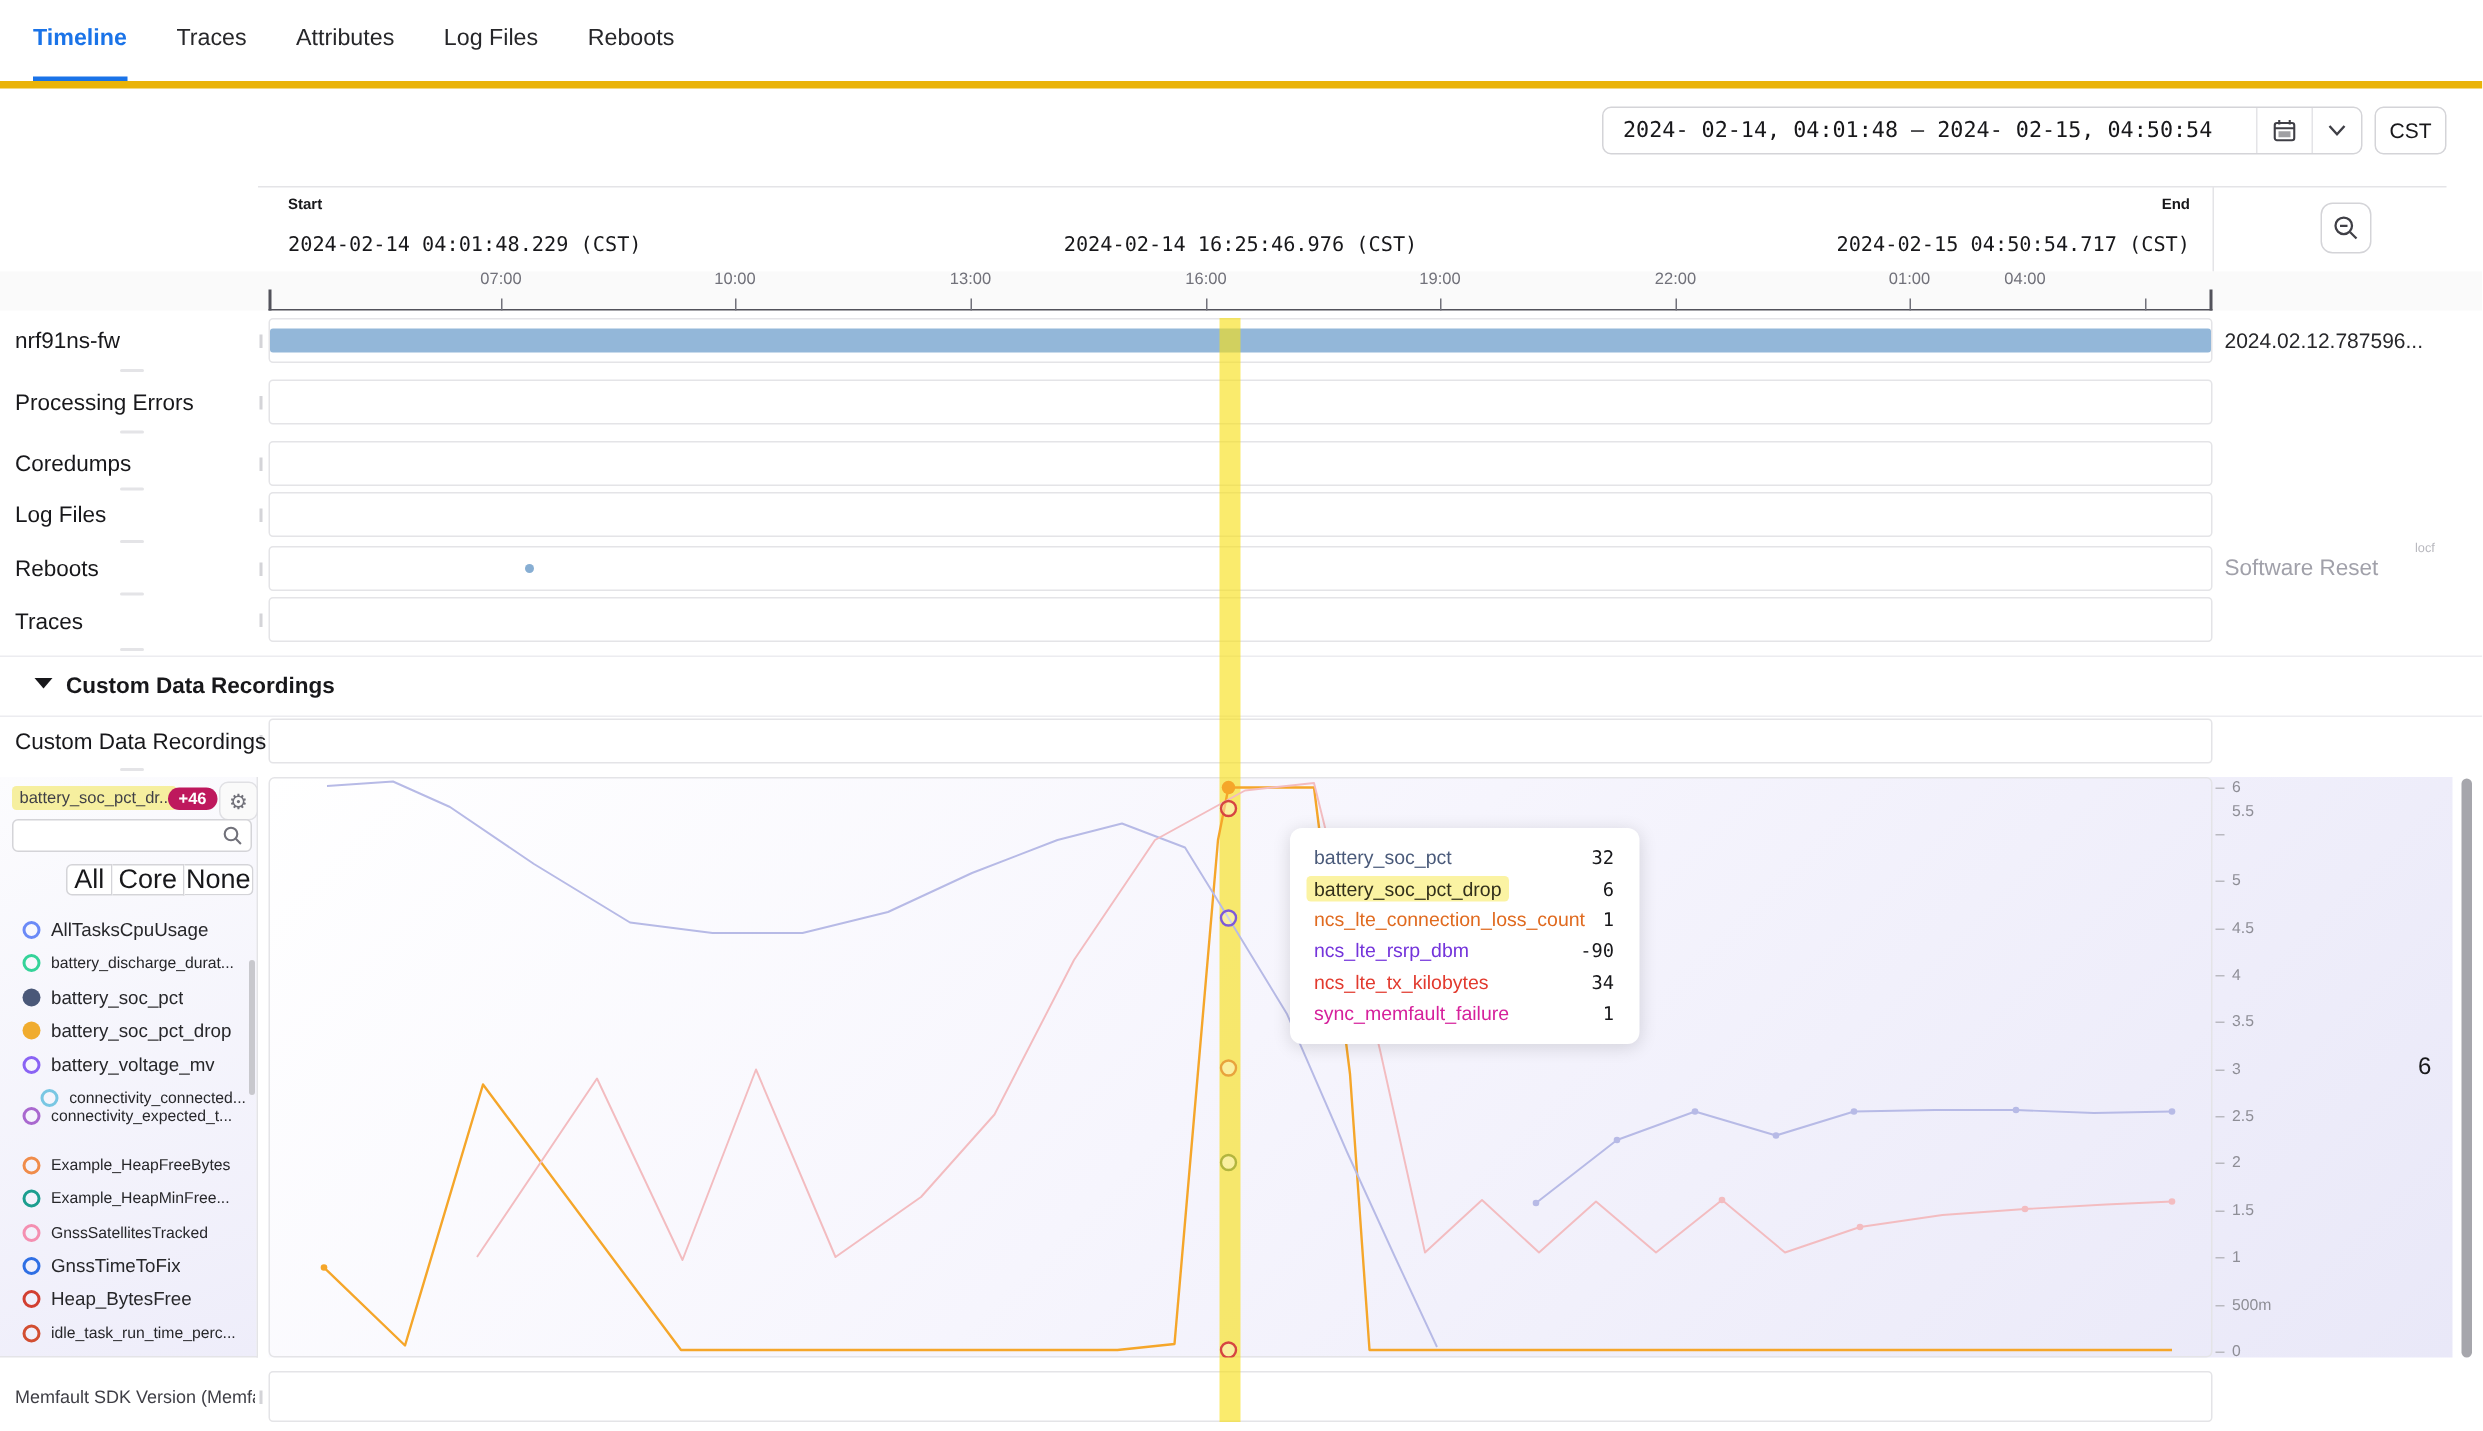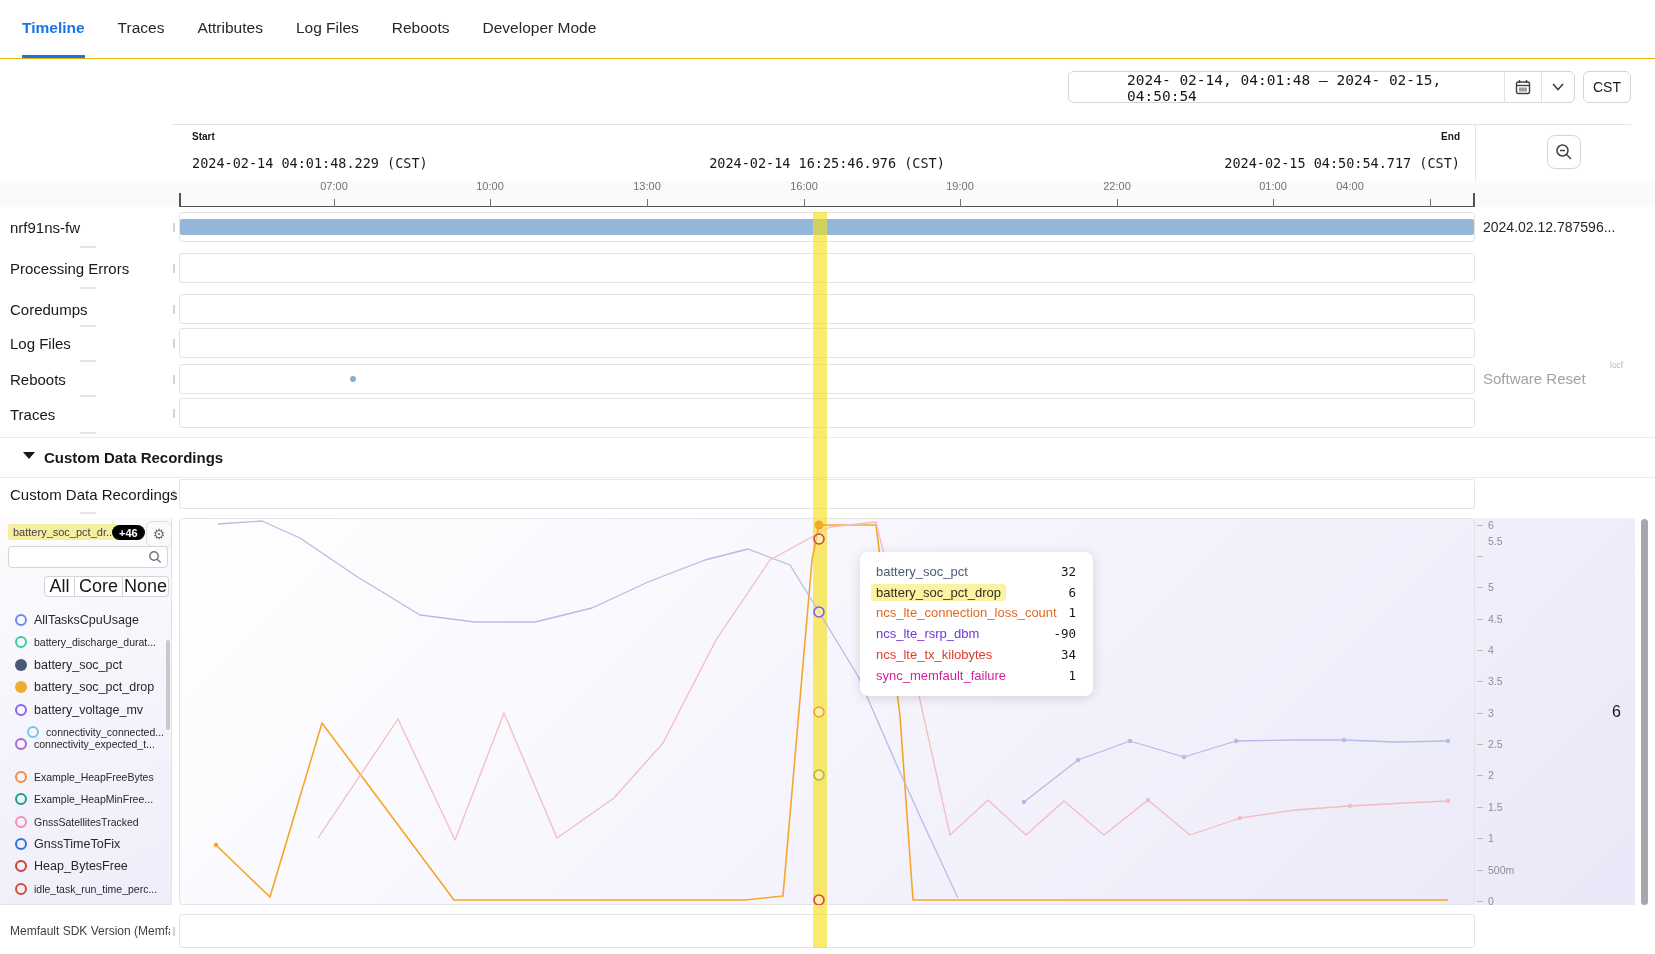--- a/index.html
+++ b/index.html
@@ -2,27 +2,27 @@
 <html><head>
 <meta charset="utf-8">
 <style>
   html,body{margin:0;padding:0;background:#fff;}
   #app{position:relative;width:1655px;height:954px;background:#fff;overflow:hidden;
        font-family:"Liberation Sans",sans-serif;color:#18181b;}
   .mono{font-family:"DejaVu Sans Mono",monospace;}
 
   
   #tabbar{position:absolute;left:0;top:0;width:1655px;height:59px;display:flex;align-items:stretch;
-          gap:33px;padding-left:22px;box-sizing:border-box;border-bottom:1px solid #eab308;background:#fff;}
+          gap:33px;padding-left:22px;box-sizing:border-box;border-bottom:5px solid #eab308;background:#fff;}
   .tab{display:flex;align-items:center;font-size:15.5px;color:#27272a;border-bottom:3px solid transparent;cursor:pointer;}
   .tab.active{color:#1a73e8;font-weight:700;border-bottom-color:#1a73e8;}
 
   
   .ctl{position:absolute;box-sizing:border-box;border:1px solid #d4d4d8;border-radius:6px;background:#fff;}
-  #daterange{left:1068px;top:71px;width:507px;height:32px;display:flex;padding-left:45px;}
+  #daterange{left:1068px;top:71px;width:507px;height:32px;display:flex;align-items:center;}
   #daterange .txt{flex:1;padding-left:13px;font-size:14.5px;color:#18181b;}
   .icon-btn{display:flex;align-items:center;justify-content:center;height:100%;}
   #cal-btn{width:36px;border-left:1px solid #e4e4e7;}
   #chev-btn{width:32px;border-left:1px solid #e4e4e7;}
   #cst-btn{left:1583px;top:71px;width:48px;height:32px;font-size:14px;display:flex;align-items:center;justify-content:center;}
 
   
   #strip-border{position:absolute;left:172px;top:124px;width:1459px;height:0;border-top:1px solid #e4e4e7;}
   #strip-divider{position:absolute;left:1475px;top:124px;width:0;height:57px;border-left:1px solid #e4e4e7;}
   .hdr-lbl{position:absolute;top:131px;font-size:10px;font-weight:700;color:#18181b;}
@@ -61,21 +61,21 @@
   .raxis-dash{position:absolute;width:6px;height:1px;background:#b9b9c0;left:1477px;}
   .raxis-lbl{position:absolute;left:1488px;font-size:10.5px;color:#8e8e96;}
   #current-value{position:absolute;left:1612px;top:703px;font-size:16px;color:#18181b;z-index:5;}
   #v-scrollbar{position:absolute;left:1641px;top:519px;width:7px;height:386px;background:#a6a6ac;border-radius:4px;z-index:6;}
 
   
   #legend{position:absolute;left:0;top:518px;width:172px;height:387px;box-sizing:border-box;
           background:linear-gradient(160deg,#fcfcfe 0%,#eeedfa 100%);border-right:1px solid #e4e4e7;border-bottom:1px solid #e4e4e7;}
   #legend-chip{position:absolute;left:8px;top:524px;max-width:100px;padding:2px 5px;background:#f6ef9f;border-radius:3px;
                font-size:11px;color:#3f3f46;white-space:nowrap;overflow:hidden;}
-  #legend-badge{position:absolute;left:112px;top:525px;background:#000000;color:#fff;font-size:11px;font-weight:700;
+  #legend-badge{position:absolute;left:112px;top:525px;background:#be185d;color:#fff;font-size:11px;font-weight:700;
                 border-radius:999px;padding:1.5px 7px;}
   #legend-gear{position:absolute;left:146px;top:521px;width:24px;height:24px;border:1px solid #e0e0e4;border-radius:6px;
                background:#fafafa;display:flex;align-items:center;justify-content:center;font-size:14px;color:#71717a;}
   #legend-search{position:absolute;left:8px;top:546px;width:160px;height:22px;box-sizing:border-box;border:1px solid #d4d4d8;
                  border-radius:4px;background:#fff;display:flex;align-items:center;}
   #legend-search input{flex:1;border:none;outline:none;background:transparent;font-size:12px;min-width:0;padding-left:6px;}
   #seg{position:absolute;left:44px;top:576px;height:21px;display:flex;}
   .seg-btn{box-sizing:border-box;border:1px solid #d4d4d8;background:#fff;font-size:18px;color:#18181b;
            display:flex;align-items:center;justify-content:center;border-left-width:0;}
   .seg-btn:first-child{border-left-width:1px;border-radius:4px 0 0 4px;}
@@ -96,21 +96,20 @@
 <body>
 
 <div id="app">
 
   <div id="tabbar">
       <div class="tab active">Timeline</div>
       <div class="tab">Traces</div>
       <div class="tab">Attributes</div>
       <div class="tab">Log Files</div>
       <div class="tab">Reboots</div>
-      <div class="tab">Developer Mode</div>
     </div>
 
   <div id="daterange" class="ctl">
     <div class="txt mono">2024- 02-14, 04:01:48 – 2024- 02-15, 04:50:54</div>
     <div class="icon-btn" id="cal-btn">
       <svg width="16" height="16" viewBox="0 0 16 16">
         <rect x="1.5" y="3" width="13" height="11.5" rx="1.5" fill="none" stroke="#3f3f46" stroke-width="1.4"></rect>
         <line x1="1.5" y1="6.5" x2="14.5" y2="6.5" stroke="#3f3f46" stroke-width="1.4"></line>
         <line x1="4.5" y1="1" x2="4.5" y2="4" stroke="#3f3f46" stroke-width="1.4"></line>
         <line x1="11.5" y1="1" x2="11.5" y2="4" stroke="#3f3f46" stroke-width="1.4"></line>

